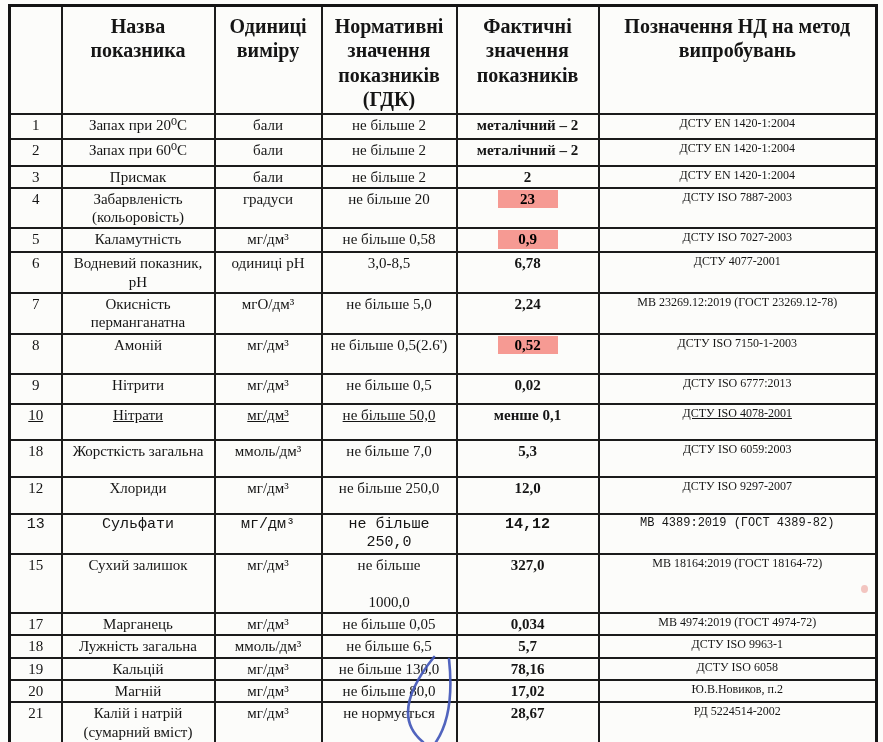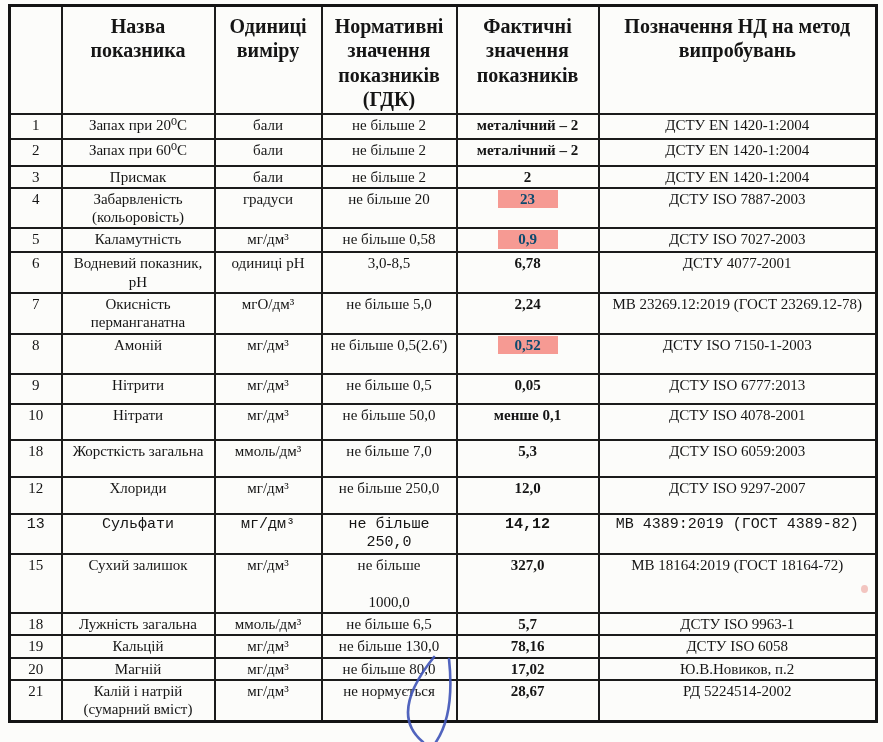--- a/index.html
+++ b/index.html
@@ -19,24 +19,24 @@
     border:2px solid #1b1b1b;
     vertical-align:top;text-align:center;
     padding:1px 3px;line-height:1.22;overflow:hidden;
   }
   thead tr{height:81px}
   th{font-weight:bold;font-size:20px;white-space:pre-line;padding-top:7px}
   td{font-size:15px}
   td.c-norm{white-space:pre-line}
   td.c-fact .fact-val{font-weight:bold;display:inline-block;min-width:34px}
   td.c-fact .fact-val.hl{
-    background:var(--hl-color,#f69a93);color:#0c4a6e;
+    background:var(--hl-color,#f69a93);color:#000000;
     padding:0 13px;
   }
-  td.c-method{font-size:15px}
+  td.c-method{font-size:12px}
   svg.pen{position:absolute;left:0;top:0;pointer-events:none}
   svg.pen path{fill:none;stroke:var(--pen-color,#4257b8);stroke-width:2.6;
     stroke-linecap:round;opacity:.92}
   .artifact-dot{position:absolute;left:861px;top:585px;width:7px;height:8px;
     background:#f0b7b2;border-radius:50%;opacity:.8}
 </style>
 </head>
 <body>
 
 <div class="page">
@@ -148,25 +148,25 @@
         <span class="fact-val hl">0,52</span>
       </td>
       <td class="c-method">ДСТУ ISO 7150-1-2003</td>
     </tr>
         <tr style="height: 30px;">
       <td class="c-num">9</td>
       <td class="c-name">Нітрити</td>
       <td class="c-unit">мг/дм³</td>
       <td class="c-norm">не більше 0,5</td>
       <td class="c-fact">
-        <span class="fact-val">0,05</span>
+        <span class="fact-val">0,02</span>
       </td>
       <td class="c-method">ДСТУ ISO 6777:2013</td>
     </tr>
-        <tr style="height: 36px;">
+        <tr style="height: 36px; text-decoration: underline;">
       <td class="c-num">10</td>
       <td class="c-name">Нітрати</td>
       <td class="c-unit">мг/дм³</td>
       <td class="c-norm">не більше 50,0</td>
       <td class="c-fact">
         <span class="fact-val">менше 0,1</span>
       </td>
       <td class="c-method">ДСТУ ISO 4078-2001</td>
     </tr>
         <tr style="height: 37px;">
@@ -204,20 +204,30 @@
       <td class="c-name">Сухий залишок</td>
       <td class="c-unit">мг/дм³</td>
       <td class="c-norm">не більше
 
 1000,0</td>
       <td class="c-fact">
         <span class="fact-val">327,0</span>
       </td>
       <td class="c-method">МВ 18164:2019 (ГОСТ 18164-72)</td>
     </tr>
+        <tr style="height: 21px;">
+      <td class="c-num">17</td>
+      <td class="c-name">Марганець</td>
+      <td class="c-unit">мг/дм³</td>
+      <td class="c-norm">не більше 0,05</td>
+      <td class="c-fact">
+        <span class="fact-val">0,034</span>
+      </td>
+      <td class="c-method">МВ 4974:2019 (ГОСТ 4974-72)</td>
+    </tr>
         <tr style="height: 21px; margin-top: 38px;">
       <td class="c-num">18</td>
       <td class="c-name">Лужність загальна</td>
       <td class="c-unit">ммоль/дм³</td>
       <td class="c-norm">не більше 6,5</td>
       <td class="c-fact">
         <span class="fact-val">5,7</span>
       </td>
       <td class="c-method">ДСТУ ISO 9963-1</td>
     </tr>

